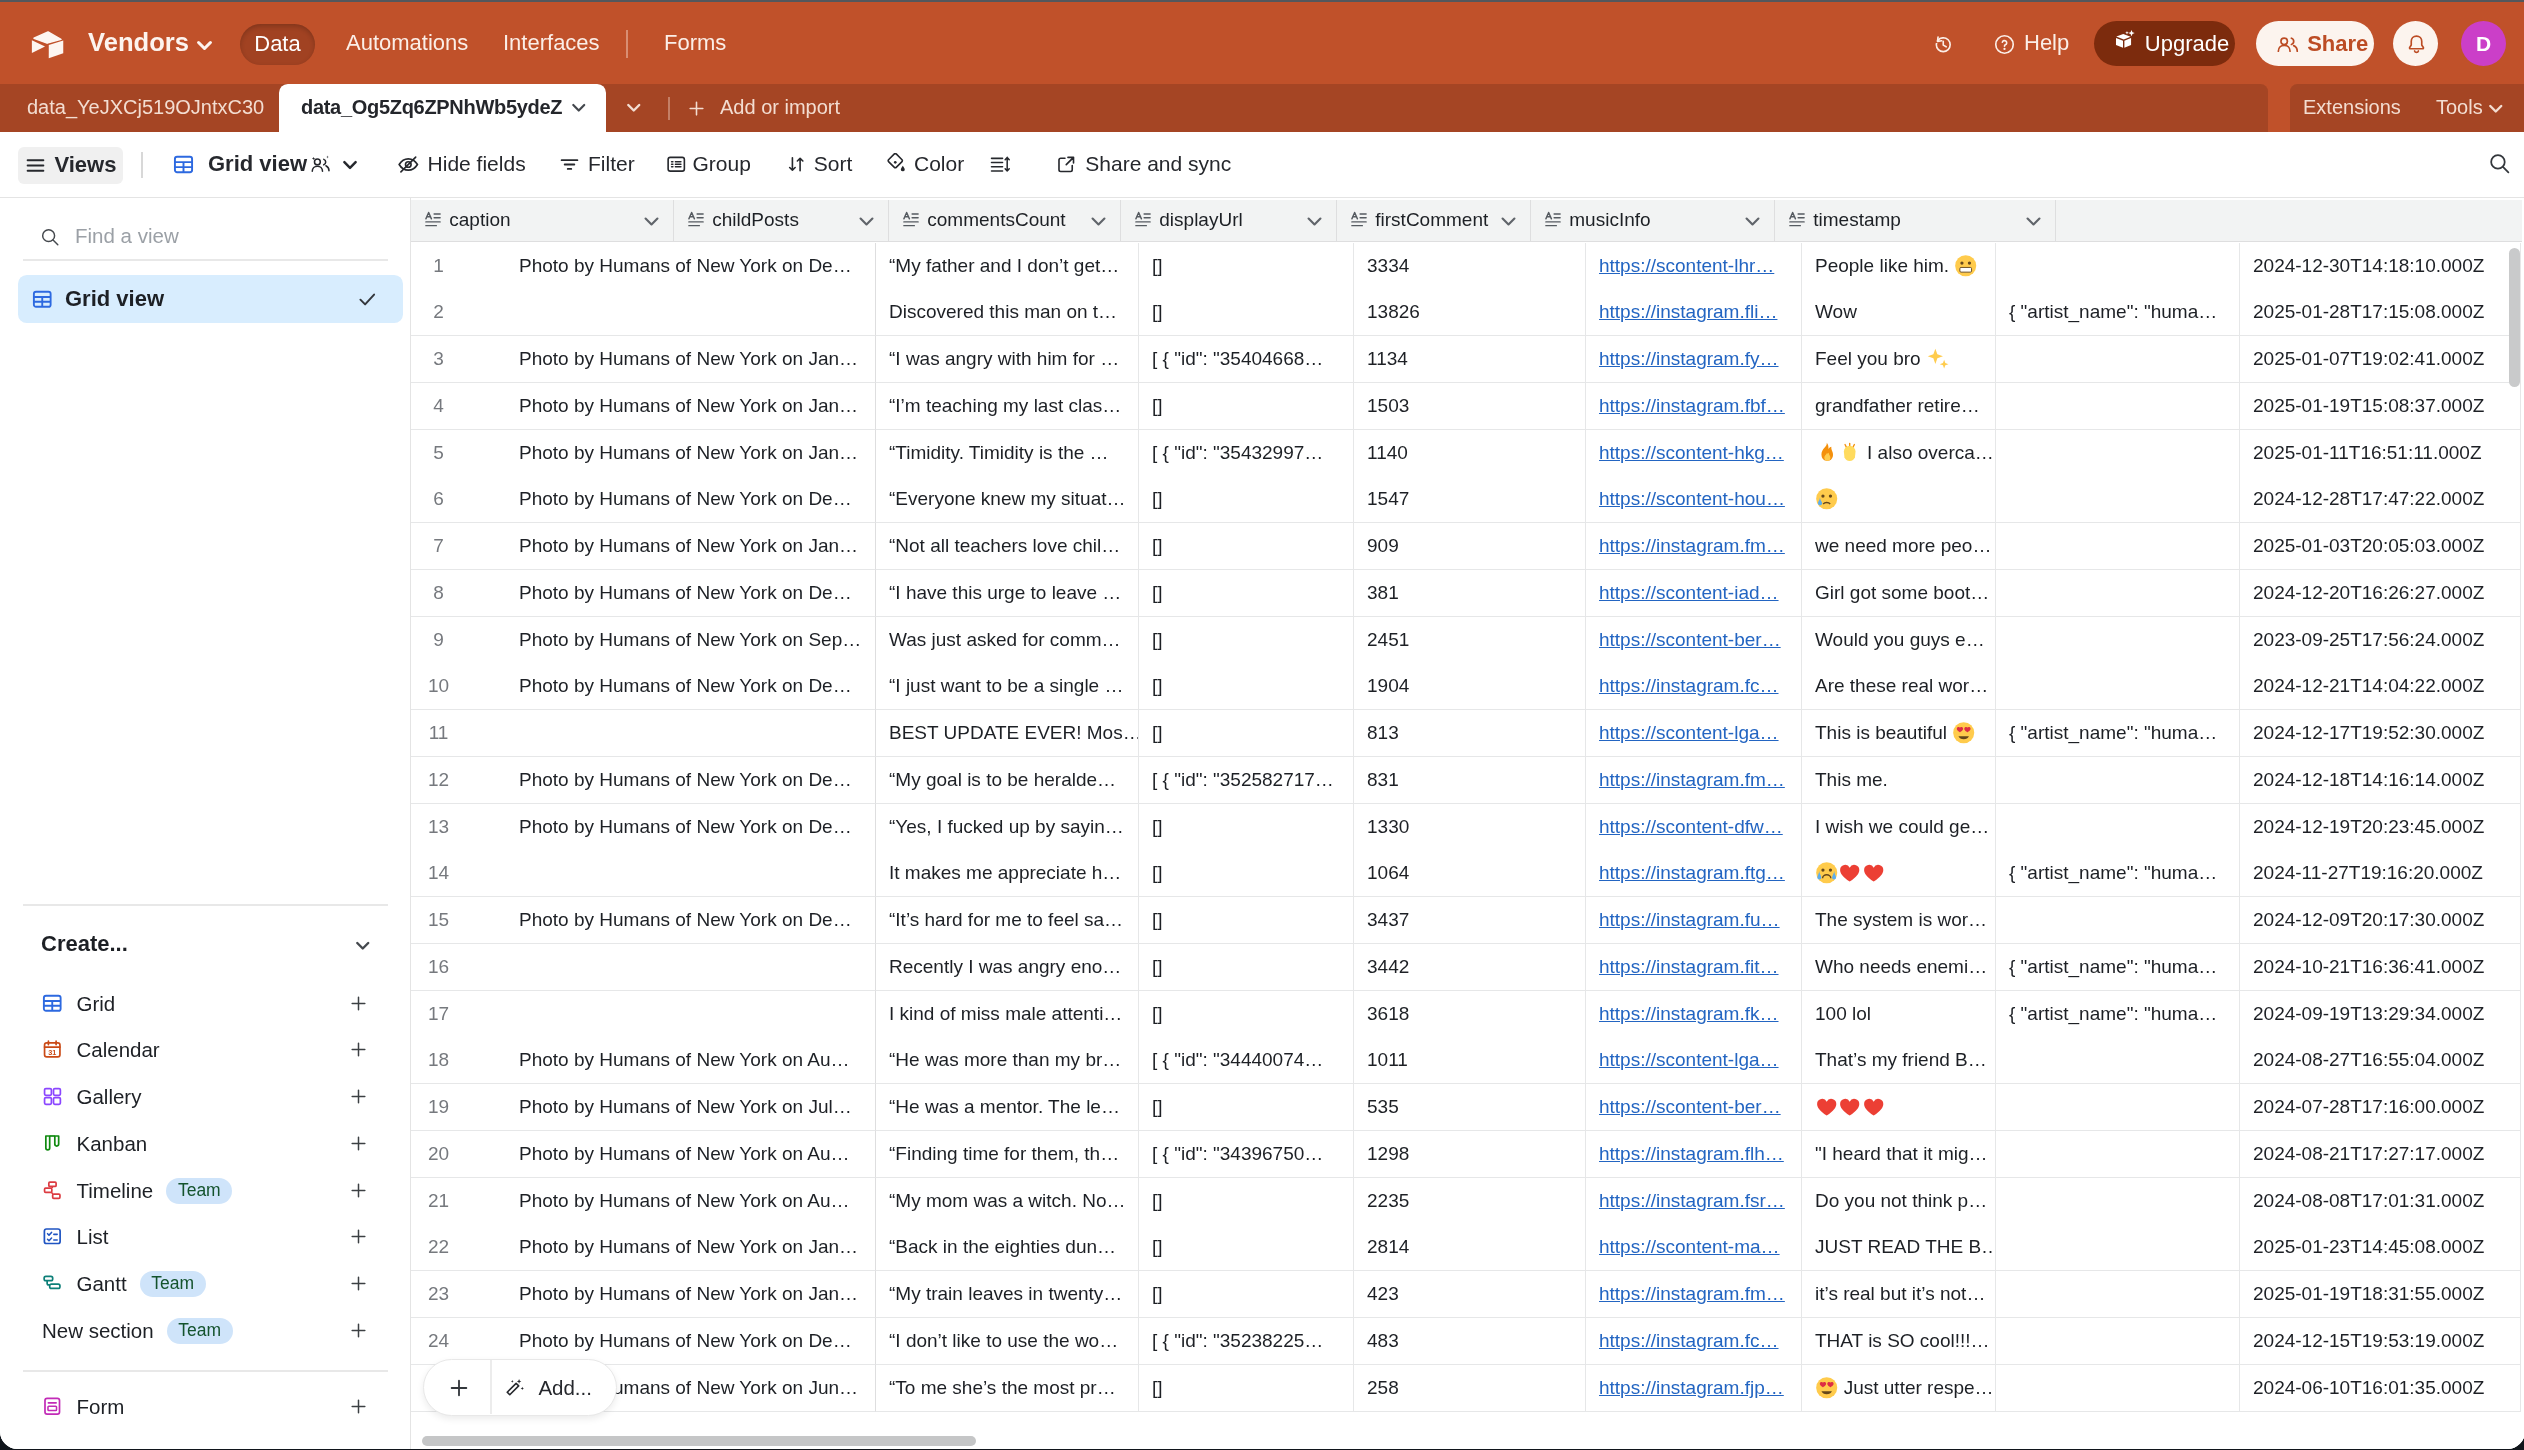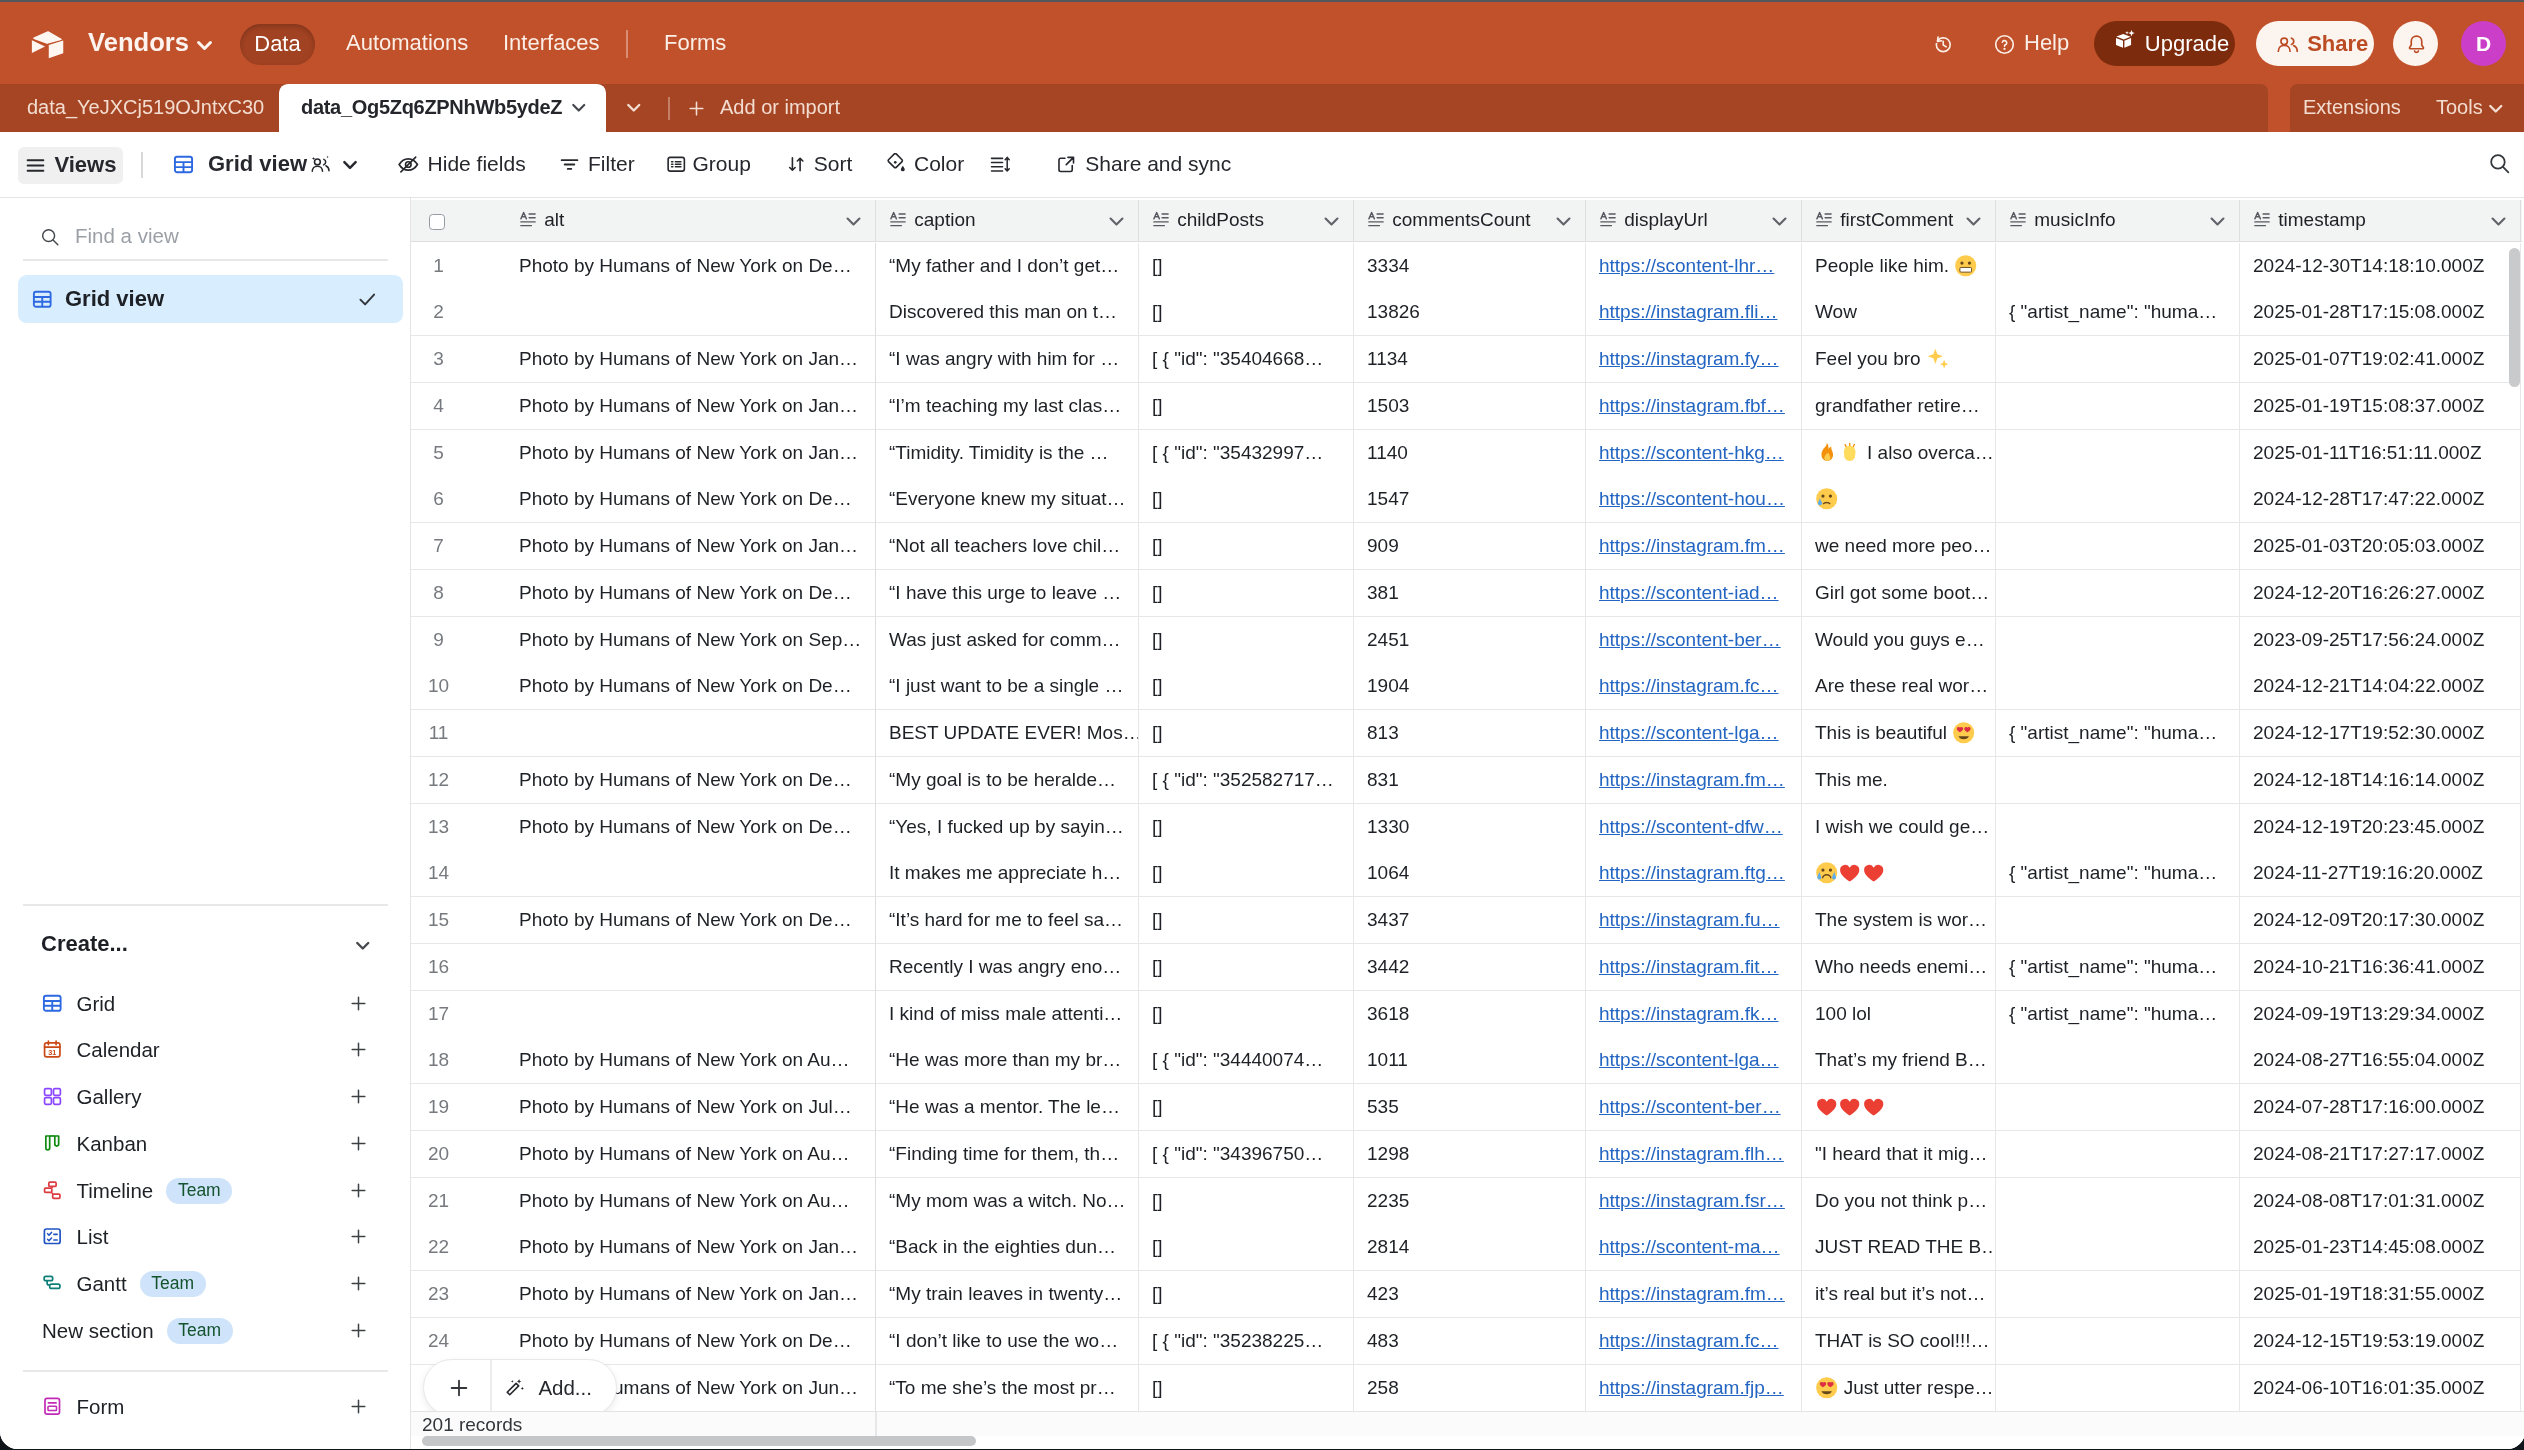--- a/index.html
+++ b/index.html
@@ -400,33 +400,20 @@
         <span class="lbl">Form</span>
         <span class="plus" style="display:flex">
           <svg viewBox="0 0 24 24" xmlns="http://www.w3.org/2000/svg">
             <path d="M12 4 V20 M4 12 H20" stroke="#3c4043" stroke-width="1.9" stroke-linecap="round"></path>
           </svg>
         </span>
       </div>
 </div>
 <div class="gridwrap">
 <div class="ghead">
-        <div class="hcell" style="width:465px">
-          <span style="position:absolute;left:17.5px;top:14px;width:16px;height:16px;border:1.8px solid #949ba3;border-radius:3.7px;background:#fff"></span>
-          <span style="margin-left:95px;display:flex">
-            <svg class="fico" viewBox="0 0 24 24" xmlns="http://www.w3.org/2000/svg">
-              <path d="M2.5 10.5 L6.2 2 L9.9 10.5 M3.8 7.6 h4.8" fill="none" stroke="#565b61" stroke-width="1.9" stroke-linecap="round" stroke-linejoin="round"></path>
-              <path d="M13.5 4 h8 M13.5 9 h8 M2.5 14.5 h19 M2.5 19.5 h14" stroke="#565b61" stroke-width="1.9" stroke-linecap="round"></path>
-            </svg>
-          </span>
-          <span class="nm">alt</span>
-          <svg style="position:absolute;right:11.7px;top:12.4px;width:19px;height:19px" viewBox="0 0 16 16" xmlns="http://www.w3.org/2000/svg">
-            <path d="M3 5.5 L8 10.5 L13 5.5" fill="none" stroke="#60646a" stroke-width="1.8" stroke-linecap="round" stroke-linejoin="round"></path>
-          </svg>
-        </div>
         <div class="hcell" style="width:263px">
           <svg class="fico" viewBox="0 0 24 24" xmlns="http://www.w3.org/2000/svg">
             <path d="M2.5 10.5 L6.2 2 L9.9 10.5 M3.8 7.6 h4.8" fill="none" stroke="#565b61" stroke-width="1.9" stroke-linecap="round" stroke-linejoin="round"></path>
             <path d="M13.5 4 h8 M13.5 9 h8 M2.5 14.5 h19 M2.5 19.5 h14" stroke="#565b61" stroke-width="1.9" stroke-linecap="round"></path>
           </svg>
           <span class="nm">caption</span>
           <svg style="position:absolute;right:11.7px;top:12.4px;width:19px;height:19px" viewBox="0 0 16 16" xmlns="http://www.w3.org/2000/svg">
             <path d="M3 5.5 L8 10.5 L13 5.5" fill="none" stroke="#60646a" stroke-width="1.8" stroke-linecap="round" stroke-linejoin="round"></path>
           </svg>
         </div>
@@ -899,19 +886,15 @@
         <span style="margin-left:33px;display:flex">
           <svg width="22" height="22" viewBox="0 0 26 26" xmlns="http://www.w3.org/2000/svg">
             <path d="M15.5 7.5 L18.5 10.5 L8 21 L5 18 Z" fill="none" stroke="#26282d" stroke-width="1.9" stroke-linejoin="round"></path>
             <path d="M19 2.5 l.8 1.9 1.9.8 -1.9.8 -.8 1.9 -.8-1.9 -1.9-.8 1.9-.8 Z" fill="#26282d"></path>
             <path d="M22.8 11.5 l.6 1.4 1.4.6 -1.4.6 -.6 1.4 -.6-1.4 -1.4-.6 1.4-.6 Z" fill="#26282d"></path>
             <path d="M11 3.5 l.5 1.2 1.2.5 -1.2.5 -.5 1.2 -.5-1.2 -1.2-.5 1.2-.5 Z" fill="#26282d"></path>
           </svg>
         </span>
         <span class="at">Add...</span>
       </div>
-<div class="sumbar">
-        <span class="rc">201 records</span>
-        <span style="position:absolute;left:464px;top:0;width:1.5px;height:23.4px;background:#e6e7e8"></span>
-      </div>
 <div class="hscroll"></div>
 </div>
 </div>
 
 </body></html>

